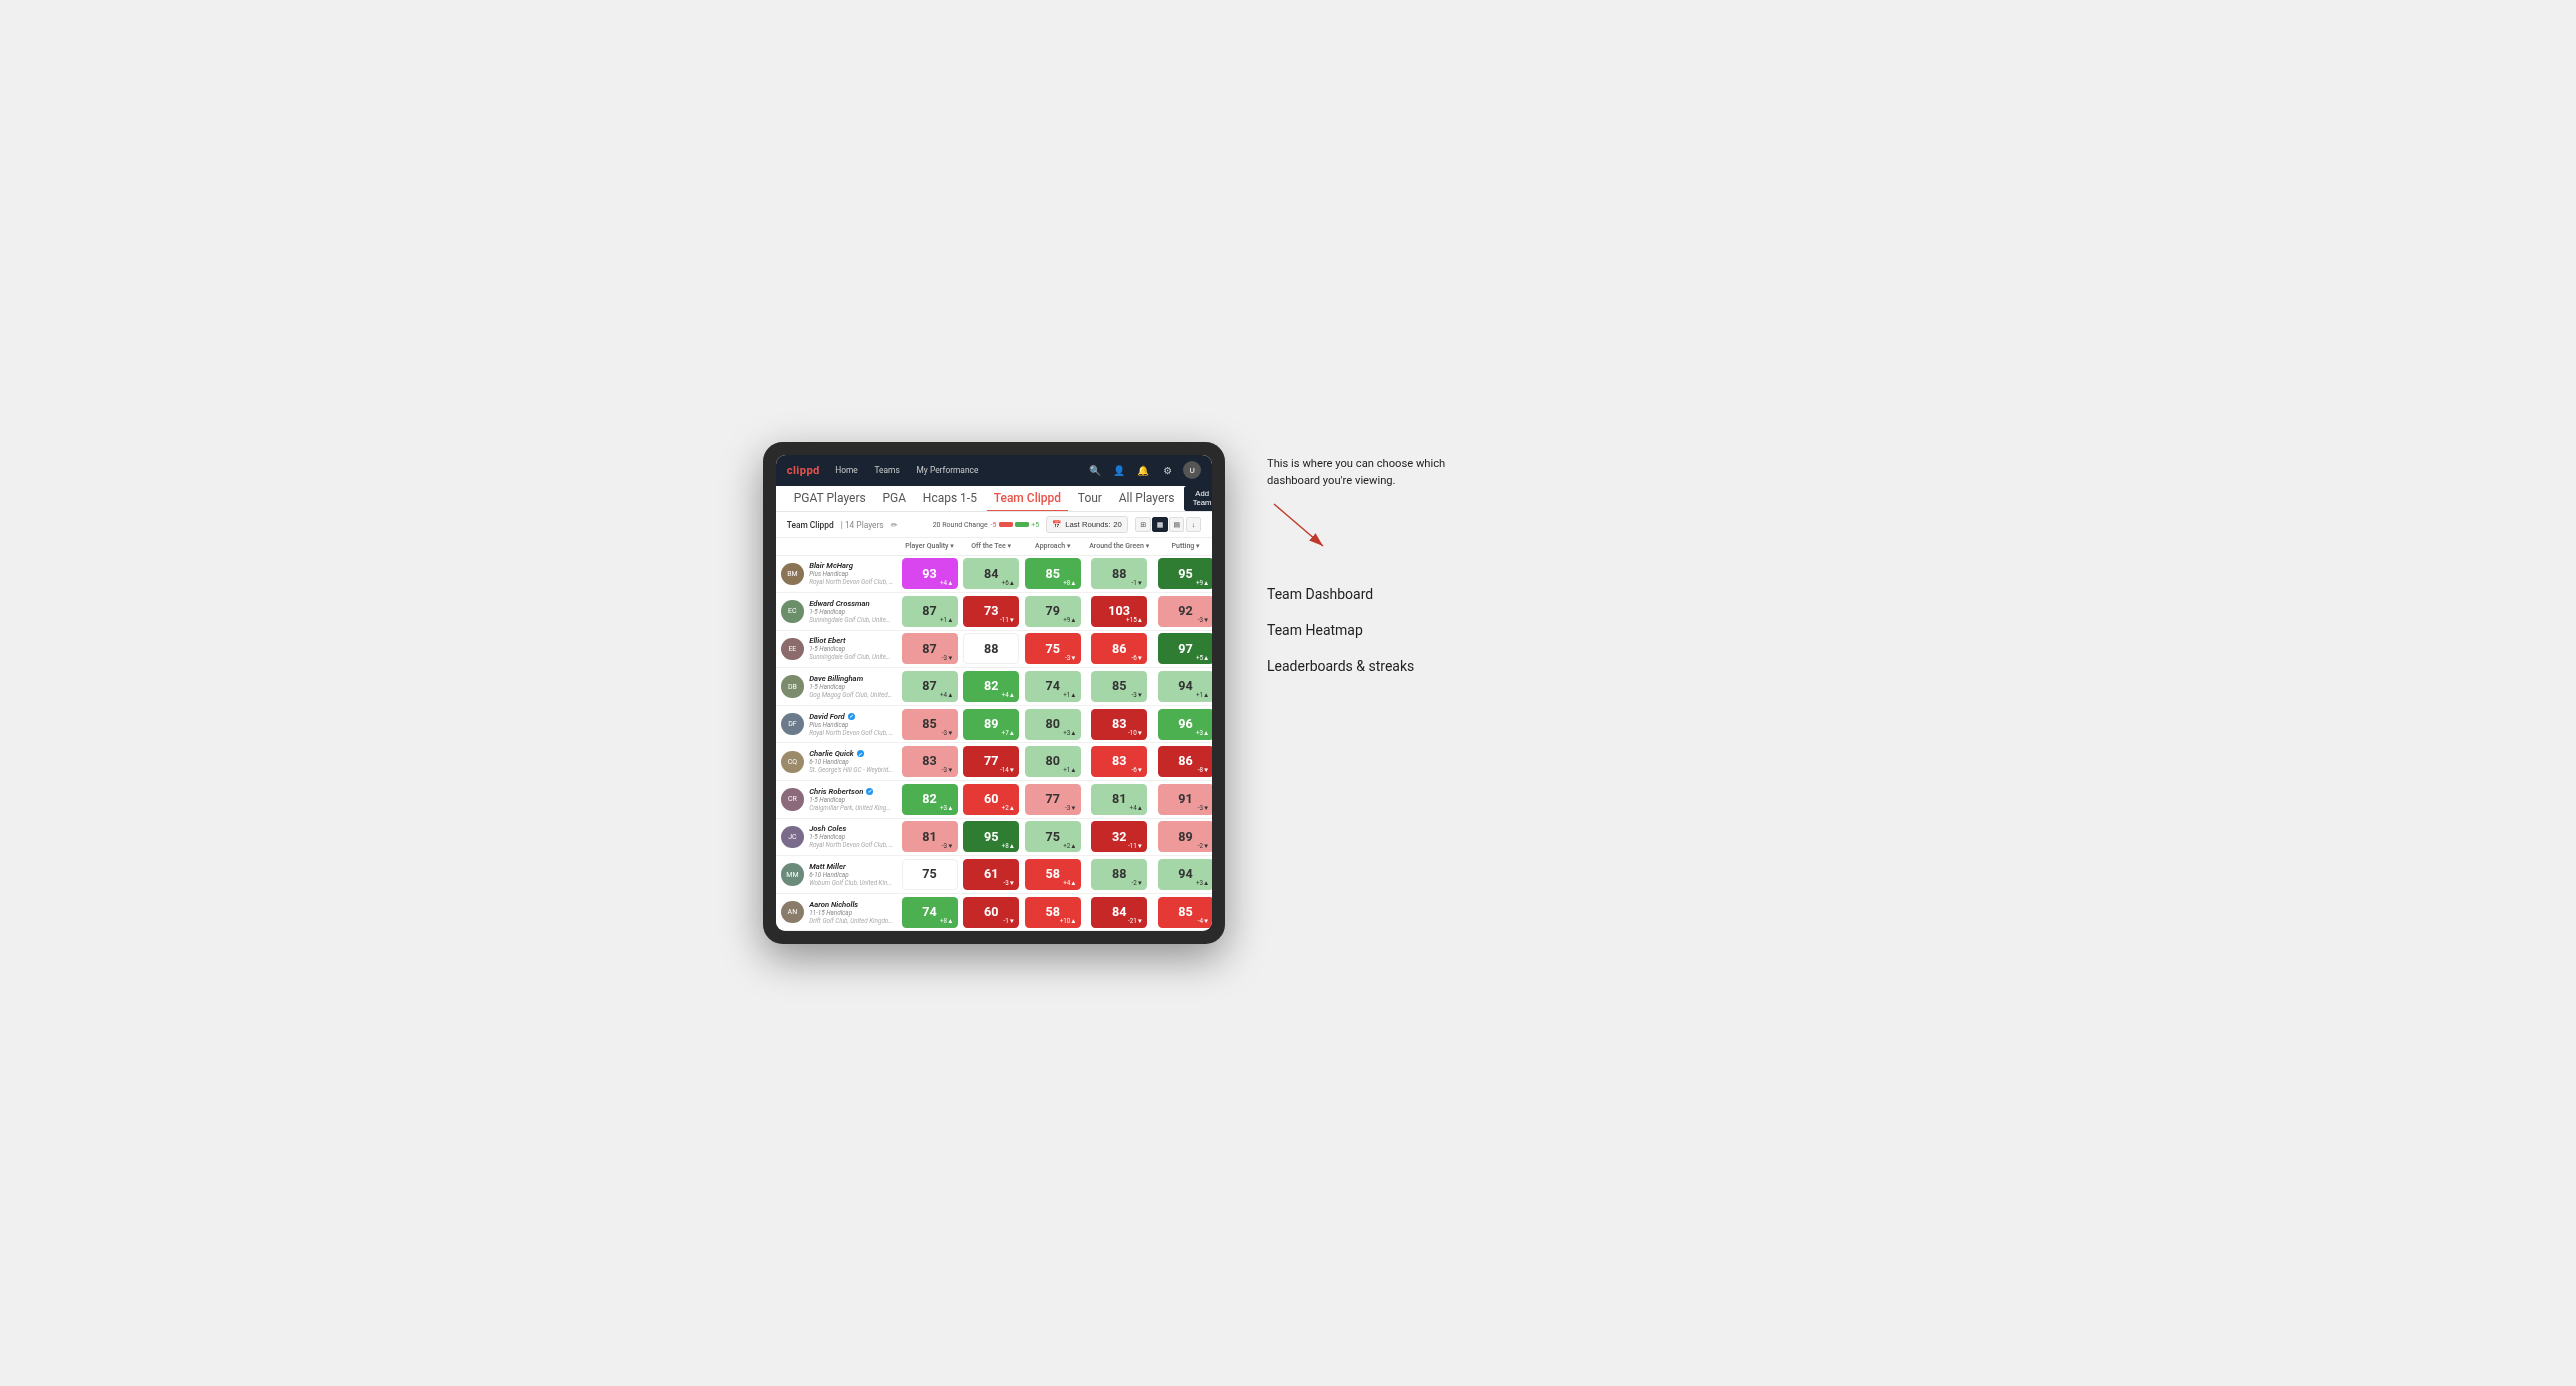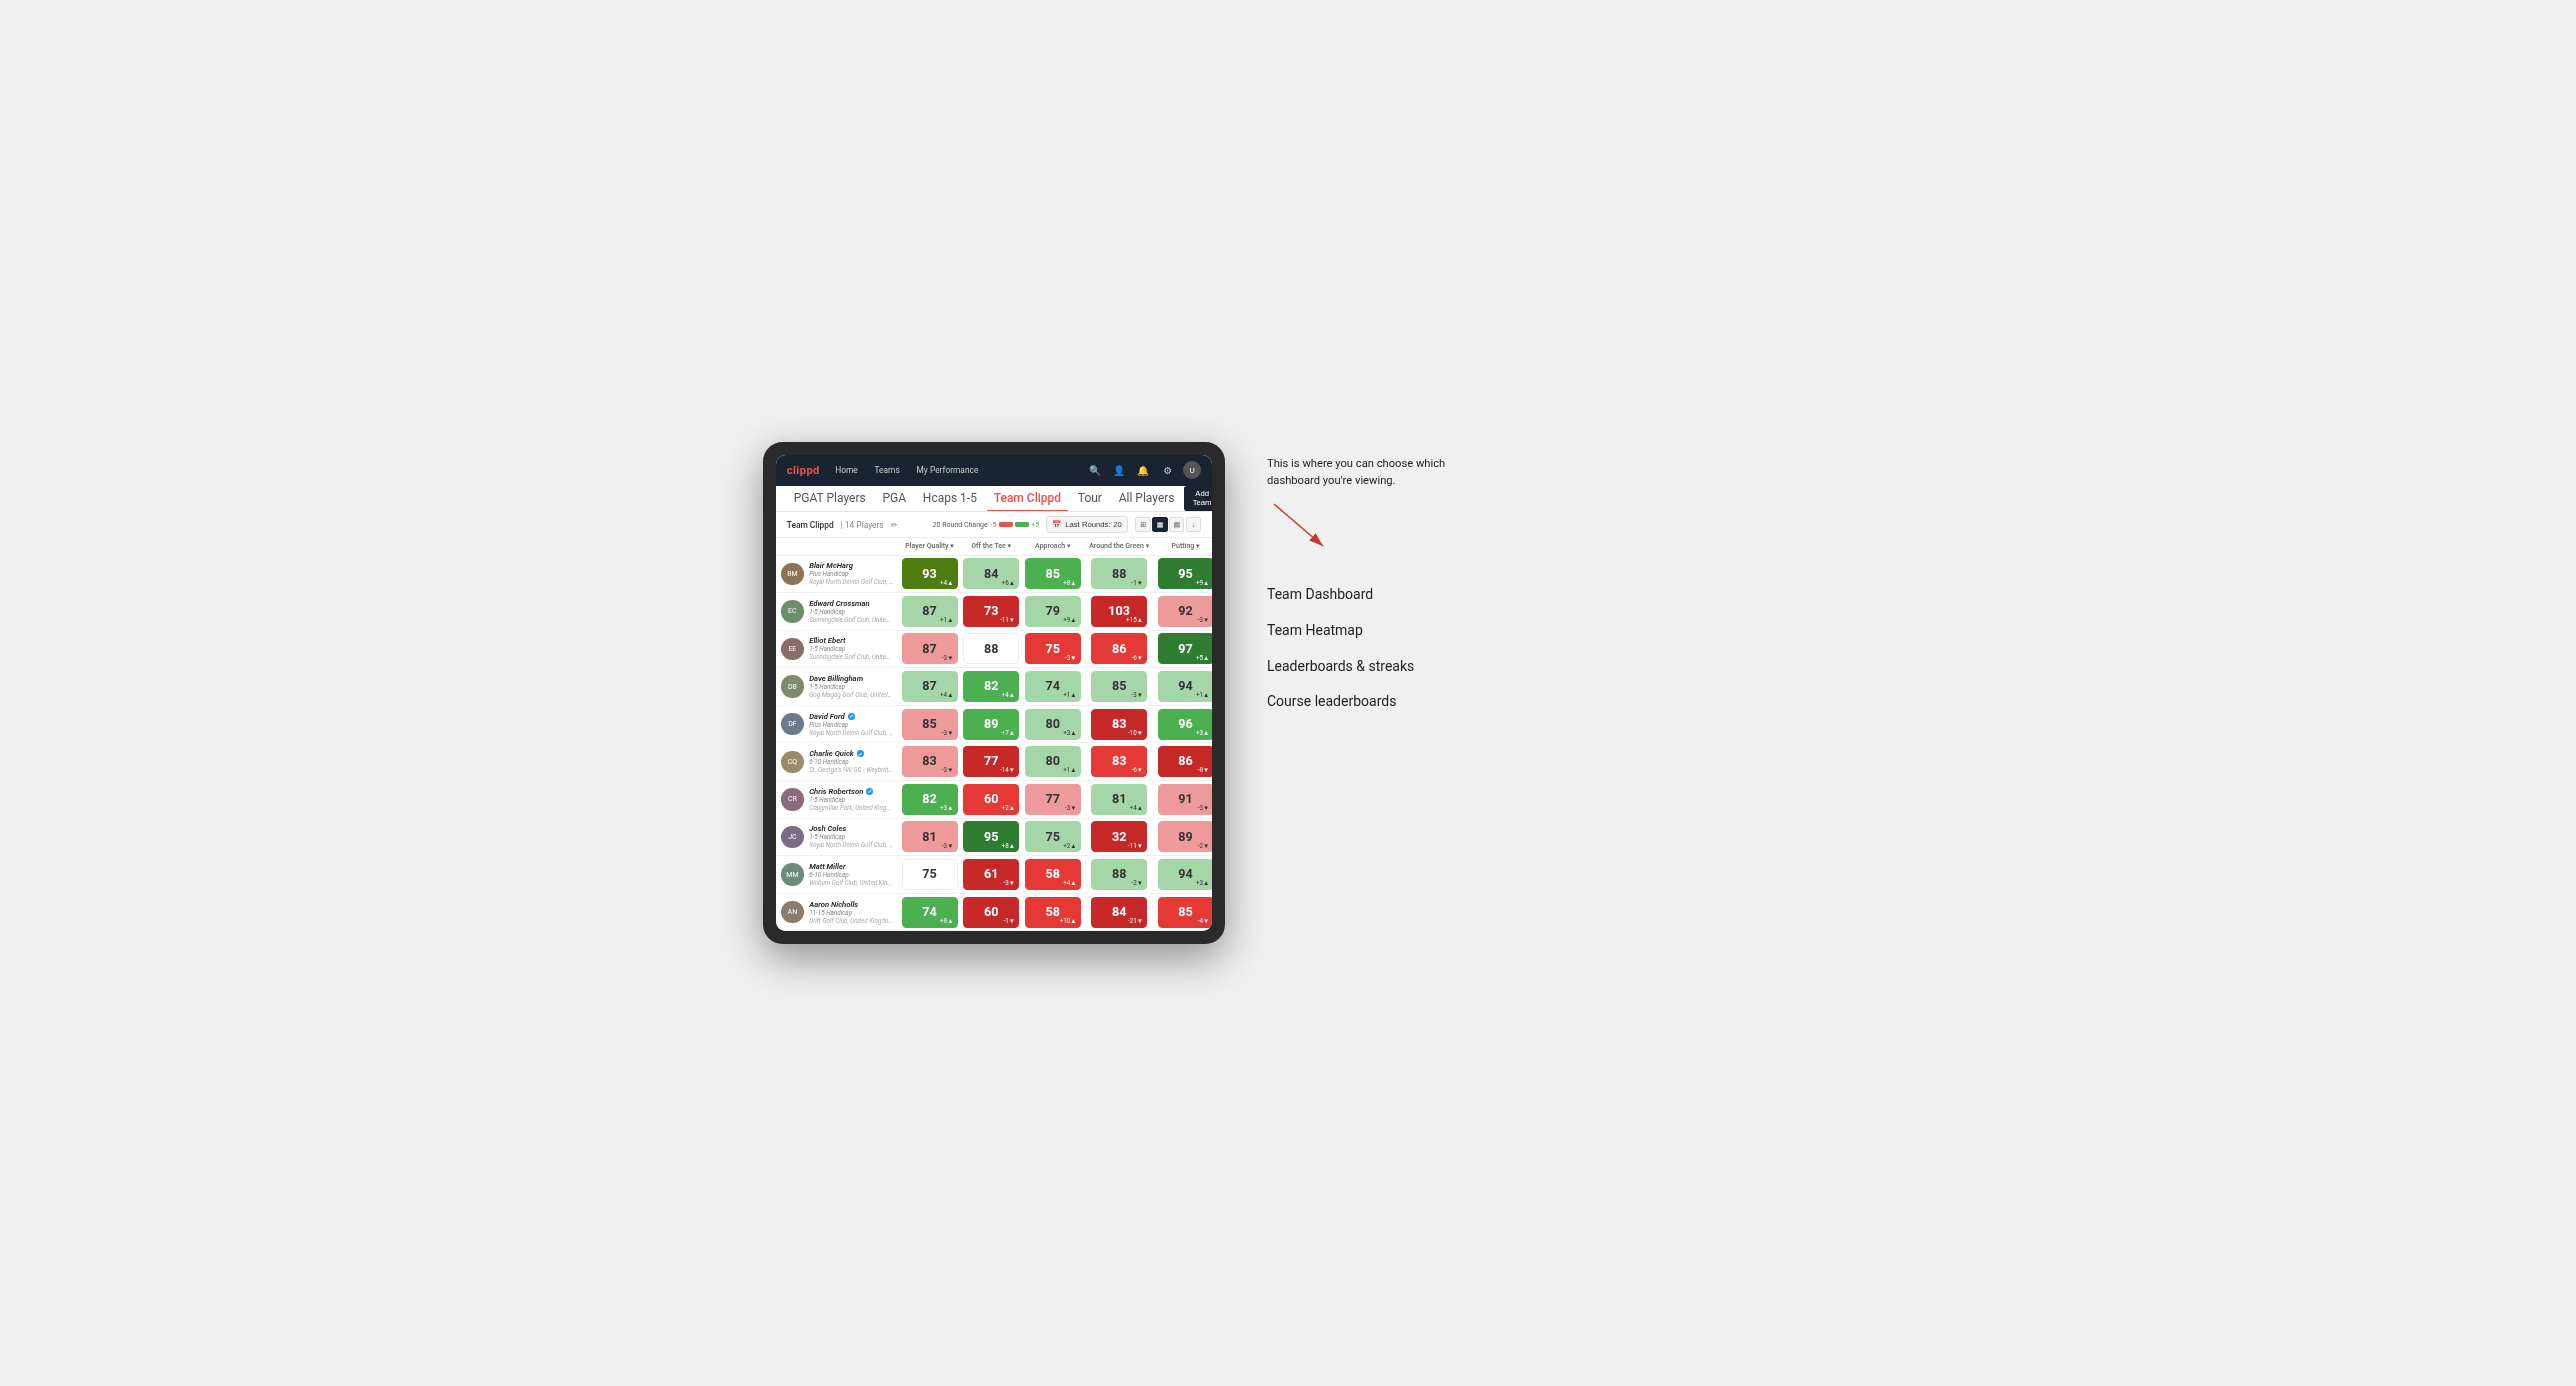--- a/index.html
+++ b/index.html
@@ -476,21 +476,21 @@
       <div class="player-info">
         <div class="player-name">
           Blair McHarg
         </div>
         <div class="player-handicap">Plus Handicap</div>
         <div class="player-club">Royal North Devon Golf Club, United Kingdom</div>
       </div>
     </div>
   </td>
                 <td class="score-cell">
-      <div class="score-box" style="background:#4d7c0f; color:#fff; ">
+      <div class="score-box" style="background:#d946ef; color:#fff; ">
         <span class="score-main">93</span>
         <span class="score-change">+4▲</span>
       </div>
     </td>
                 <td class="score-cell">
       <div class="score-box" style="background:#a5d6a7; color:#333; ">
         <span class="score-main">84</span>
         <span class="score-change">+6▲</span>
       </div>
     </td>
@@ -947,17 +947,16 @@
               <polygon points="0 0, 10 3.5, 0 7" fill="#c0392b"></polygon>
             </marker>
           </defs>
         </svg>
       </div>
     </div>
     <div class="menu-items">
       <span class="menu-item-label">Team Dashboard</span>
       <span class="menu-item-label">Team Heatmap</span>
       <span class="menu-item-label">Leaderboards &amp; streaks</span>
-      <span class="menu-item-label">Course leaderboards</span>
     </div>
   </div>
 </div>
 
 
 </body></html>

